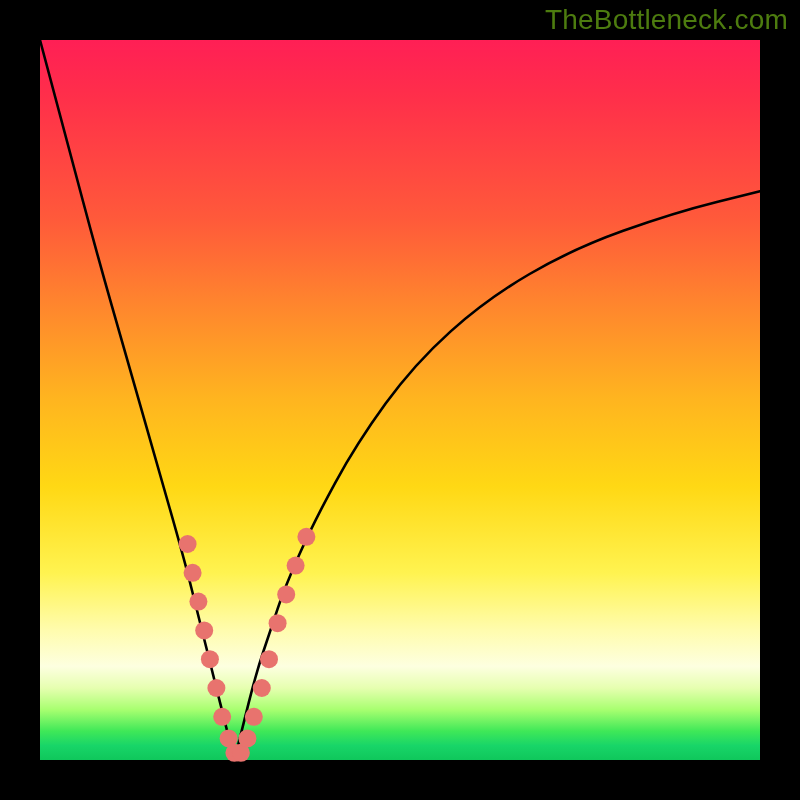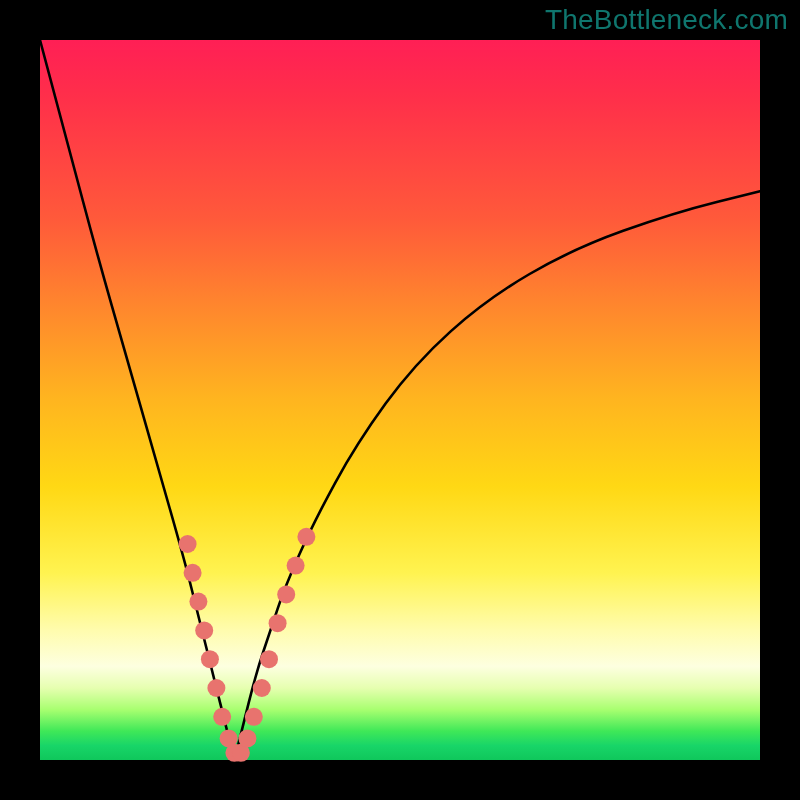--- a/index.html
+++ b/index.html
@@ -16,21 +16,21 @@
     width: 800px;
     height: 800px;
     background: #000;
   }
   .watermark {
     position: absolute;
     top: 4px;
     right: 12px;
     font-size: 28px;
     font-weight: 400;
-    color: #0f766e;
+    color: #4d7c0f;
     letter-spacing: 0.2px;
     z-index: 50;
     user-select: none;
   }
   .plot-area {
     position: absolute;
     left: 40px;
     top: 40px;
     width: 720px;
     height: 720px;

